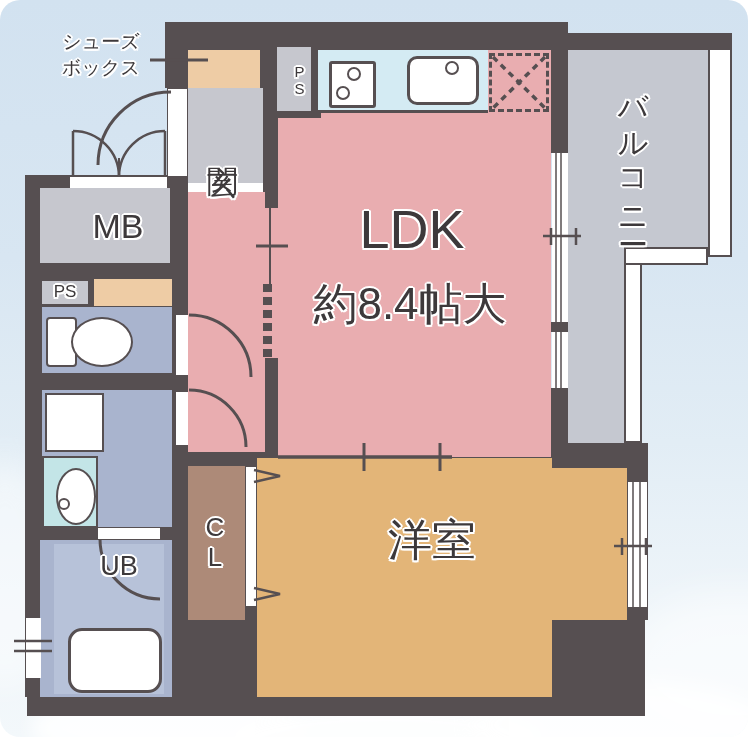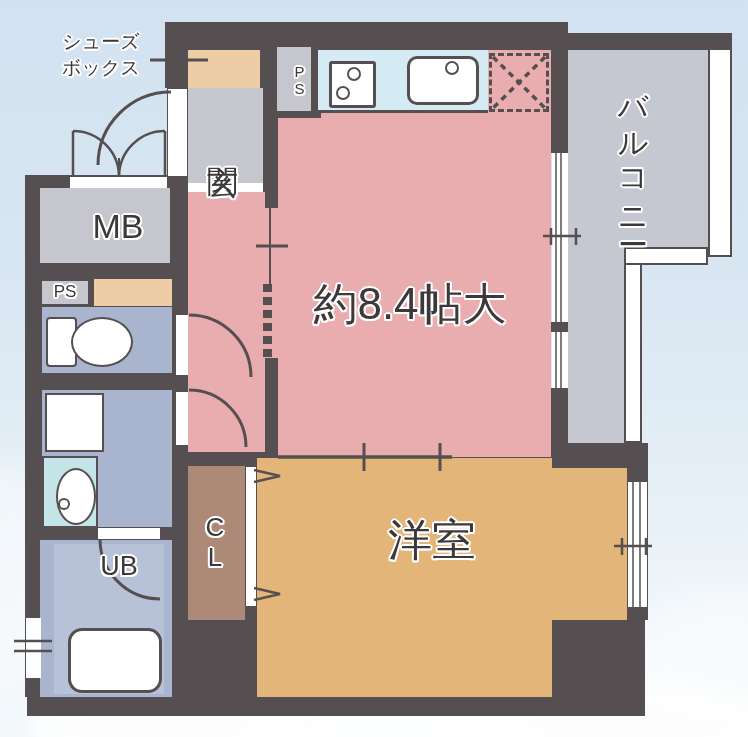--- a/index.html
+++ b/index.html
@@ -1,18 +1,18 @@
 <!DOCTYPE html>
 <html><head>
 <meta charset="utf-8">
 <style>
   html,body{margin:0;padding:0;}
   .plan{position:relative;width:748px;height:737px;overflow:hidden;
         background:linear-gradient(180deg,#d2e2f0 0%,#d8e6f2 35%,#e2edf5 60%,#edf4f9 80%,#f3f8fb 100%);
-        font-family:"Liberation Sans","DejaVu Sans",sans-serif;}
+        font-family:"Liberation Sans","DejaVu Sans",sans-serif;border-radius:20px;}
   .abs{position:absolute;}
   .wall{background:#564f51;}
   .white{background:#ffffff;}
   .lbl{color:#3d393b;text-align:center;white-space:nowrap;
        text-shadow:-2px 0 0 #fff,2px 0 0 #fff,0 -2px 0 #fff,0 2px 0 #fff,
                    -1.5px -1.5px 0 #fff,1.5px -1.5px 0 #fff,-1.5px 1.5px 0 #fff,1.5px 1.5px 0 #fff;}
   .vert{writing-mode:vertical-rl;text-orientation:upright;}
   .cloud{background:#ffffff;border-radius:50%;}
   svg.overlay{position:absolute;left:0;top:0;pointer-events:none;}
 </style>
@@ -130,20 +130,21 @@
   </svg>
 
   <div class="abs lbl" style="left:40px;top:29px;width:122px;font-size:19px;line-height:1.35;">
     <div>シューズ</div>
     <div>ボックス</div>
   </div>
   <div class="abs lbl vert" style="left:207px;top:106px;width:36px;height:74px;font-size:31px;letter-spacing:2px;">玄関</div>
   <div class="abs lbl vert" style="left:280px;top:52px;width:28px;height:56px;font-size:15px;">PS</div>
   <div class="abs lbl" style="left:68px;top:209px;width:100px;font-size:34px;line-height:1;">MB</div>
   <div class="abs lbl" style="left:42px;top:283px;width:46px;font-size:17px;line-height:1;">PS</div>
+  <div class="abs lbl" style="left:312px;top:202px;width:200px;font-size:54px;line-height:1;">LDK</div>
   <div class="abs lbl" style="left:290px;top:282px;width:240px;font-size:44px;line-height:1;">約8.4帖大</div>
   <div class="abs lbl vert" style="left:619px;top:58px;width:34px;height:192px;font-size:30px;letter-spacing:5px;">バルコニー</div>
   <div class="abs lbl" style="left:352px;top:518px;width:160px;font-size:44px;line-height:1;">洋室</div>
   <div class="abs lbl vert" style="left:202px;top:508px;width:28px;height:68px;font-size:26px;">CL</div>
   <div class="abs lbl" style="left:59px;top:550px;width:120px;font-size:27px;line-height:1.2;">
     <div>UB</div>
   </div>
 
 </div>
 

